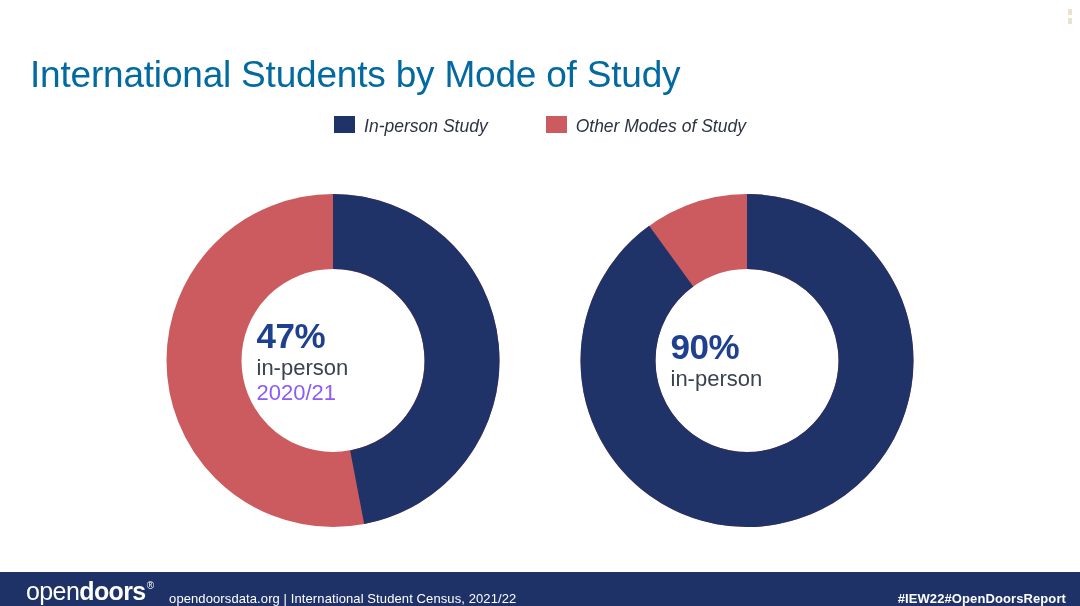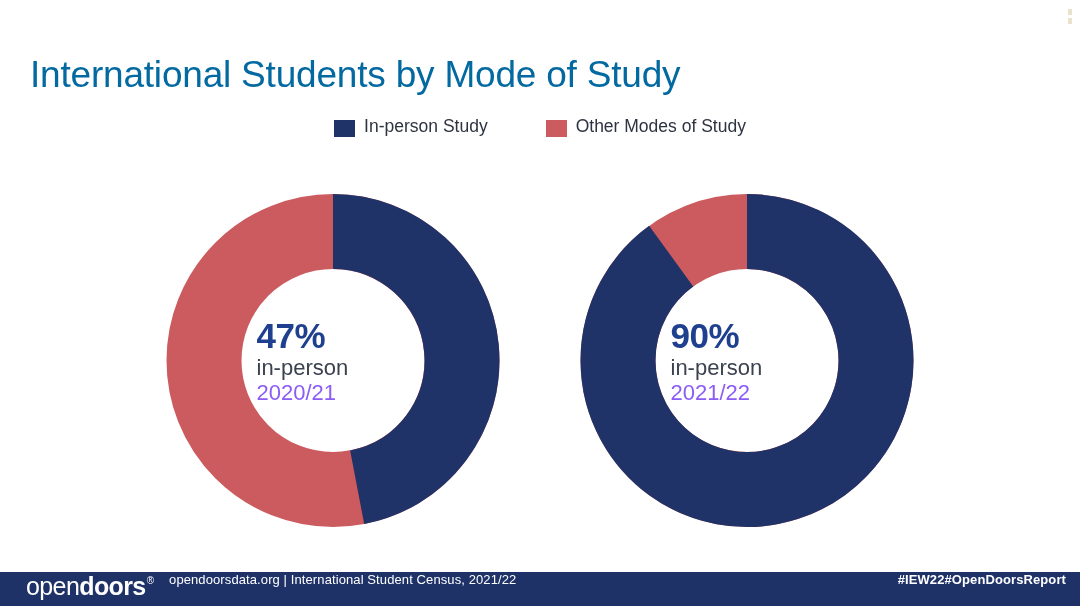--- a/index.html
+++ b/index.html
@@ -40,22 +40,23 @@
     left: 0;
     right: 0;
     top: 116px;
     display: flex;
     justify-content: center;
     align-items: center;
     gap: 58px;
   }
   .legend-item {
     display: flex;
-    align-items: flex-end;
+    align-items: flex-start;
     gap: 9px;
+    font-style: italic;
   }
   .legend-swatch {
     width: 21px;
     height: 17px;
     display: block;
     flex: none;
   }
   .legend-swatch.navy { background: #1f3368; }
   .legend-swatch.red  { background: #cb5b5e; }
   .legend-label {
@@ -118,21 +119,21 @@
 
   
   .footer {
     position: absolute;
     left: 0;
     right: 0;
     bottom: 0;
     height: 34px;
     background: #1e3268;
     display: flex;
-    align-items: flex-start;
+    align-items: flex-end;
     padding: 0 14px 0 26px;
     box-sizing: border-box;
   }
   .logo {
     display: flex;
     align-items: baseline;
     color: #ffffff;
     white-space: nowrap;
     margin-right: 16px;
   }
@@ -227,21 +228,20 @@
     <div class="donut-wrap right">
       <svg class="donut-svg" viewBox="0 0 334 335">
         <g transform="translate(167,167.5)">
           <circle r="129" fill="none" stroke="#cb5b5e" stroke-width="75"></circle>
           <path id="slice-navy-right" fill="none" stroke="#1f3368" stroke-width="75" d="M 0 -129 A 129 129 0 1 1 -75.824 -104.363"></path>
         </g>
       </svg>
       <div class="donut-center">
         <div class="donut-pct">90%</div>
         <div class="donut-sub1">in-person</div>
-        <div class="donut-sub2">2021/22</div>
       </div>
     </div>
 
   </div>
 
   <div class="footer">
     <div class="logo">
       <span class="logo-open">open</span>
         <span class="logo-doors">doors</span>
         <span class="logo-reg">®</span>

